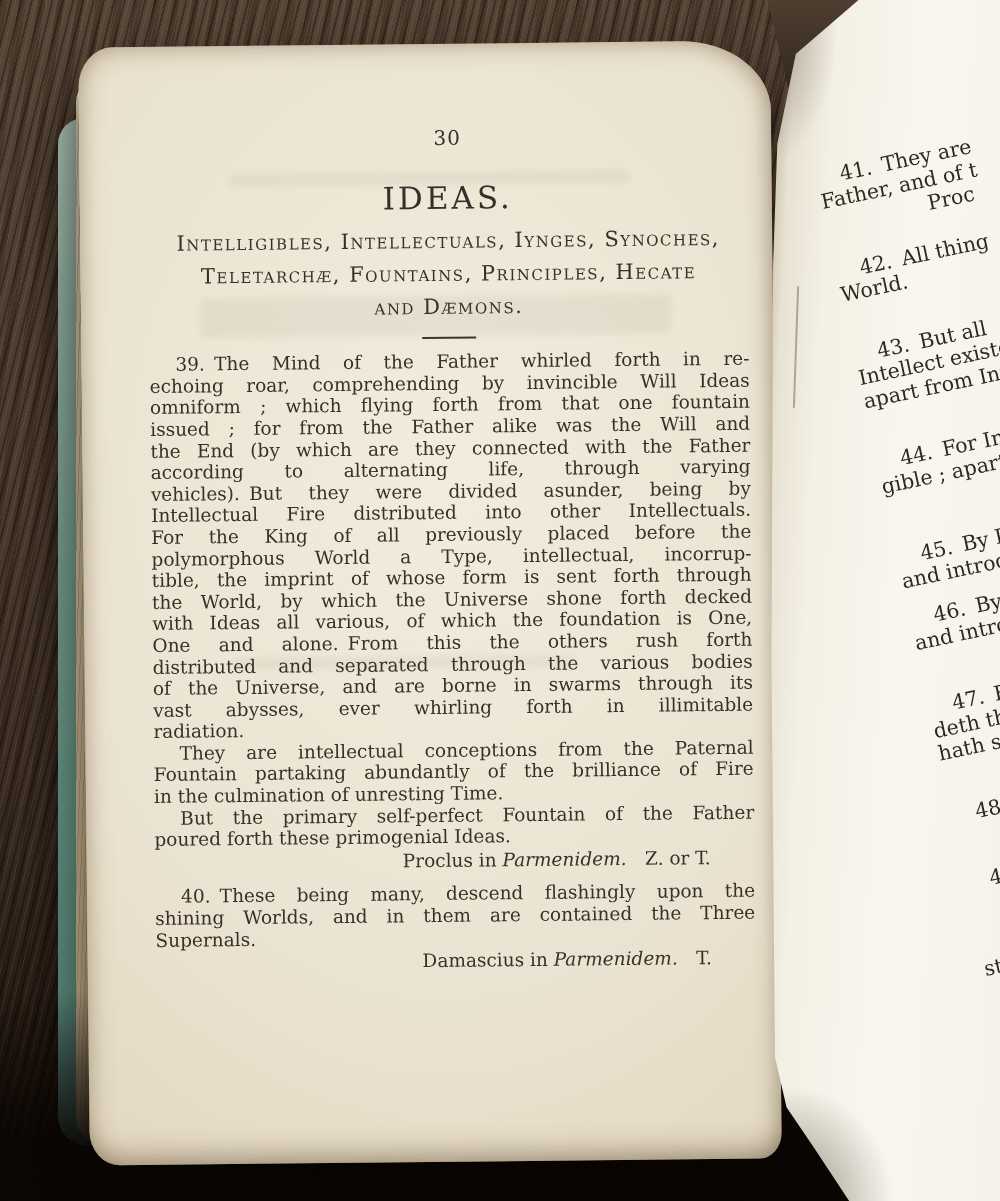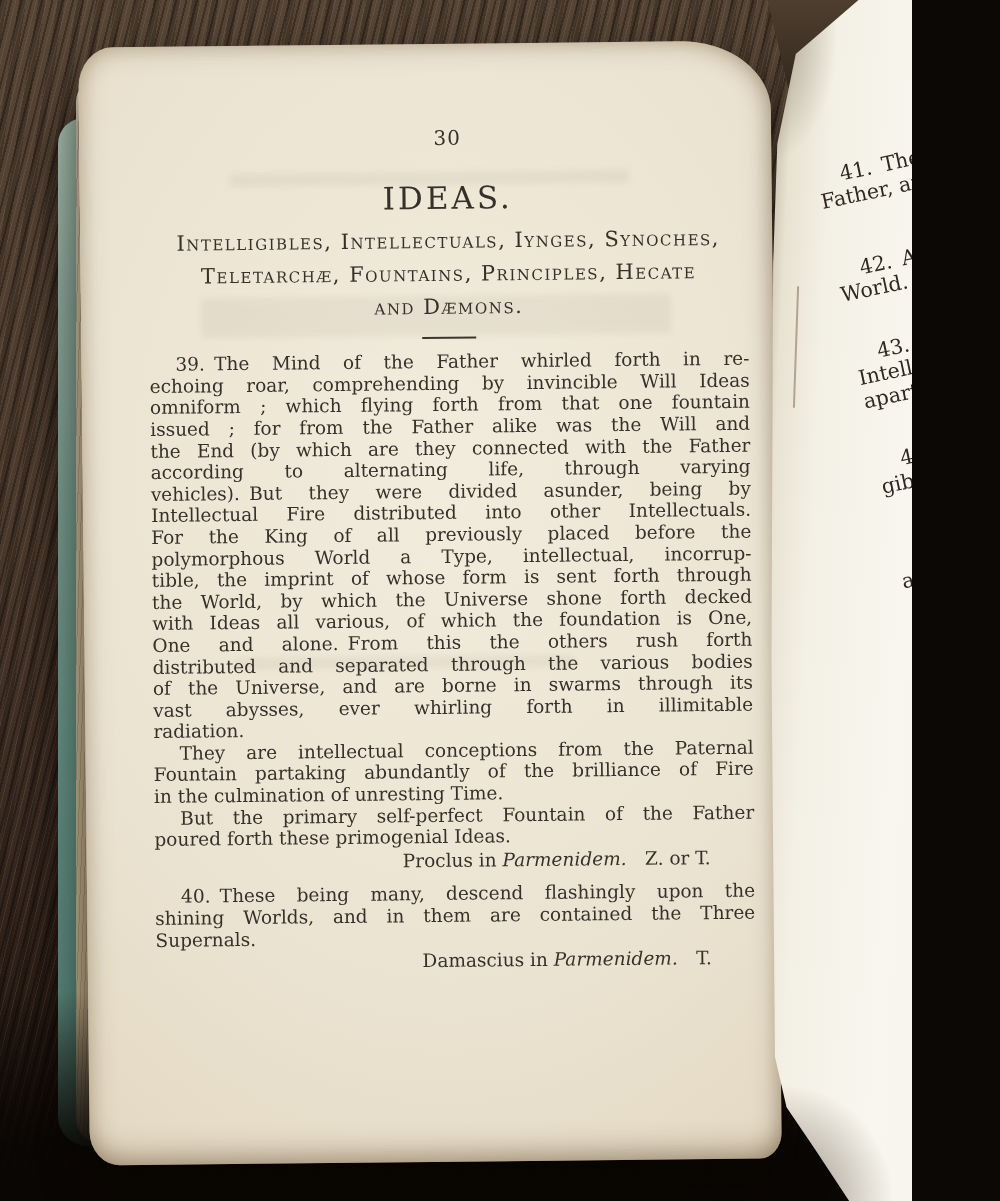--- a/index.html
+++ b/index.html
@@ -1,17 +1,17 @@
 <!DOCTYPE html>
 <html><head>
 <meta charset="utf-8">
 <style>
   html,body{margin:0;padding:0;background:#0c0805;}
   .scene{
-    position:relative;width:912px;height:1201px;overflow:hidden;
+    position:relative;width:1000px;height:1201px;overflow:hidden;
     font-family:"DejaVu Serif","Liberation Serif",serif;
     background:
       repeating-linear-gradient(104deg, rgba(0,0,0,0.30) 0 2px, rgba(0,0,0,0) 2px 5px, rgba(214,188,156,0.10) 5px 6px, rgba(0,0,0,0) 6px 10px),
       repeating-linear-gradient(99deg, rgba(18,11,7,0.25) 0 7px, rgba(0,0,0,0) 7px 19px),
       linear-gradient(175deg,#574636 0%,#4b3a2d 38%,#382920 66%,#1e130c 88%,#130c07 100%);
   }
   .floor-shadow{position:absolute;left:0;bottom:0;width:100%;height:210px;z-index:4;
     background:linear-gradient(180deg, rgba(10,6,3,0) 0%, rgba(10,6,3,0.5) 40%, rgba(8,5,3,0.88) 72%, #0a0603 100%);}
   .cover{position:absolute;left:58px;top:118px;width:58px;height:1028px;z-index:2;
     border-radius:26px 10px 14px 30px;

